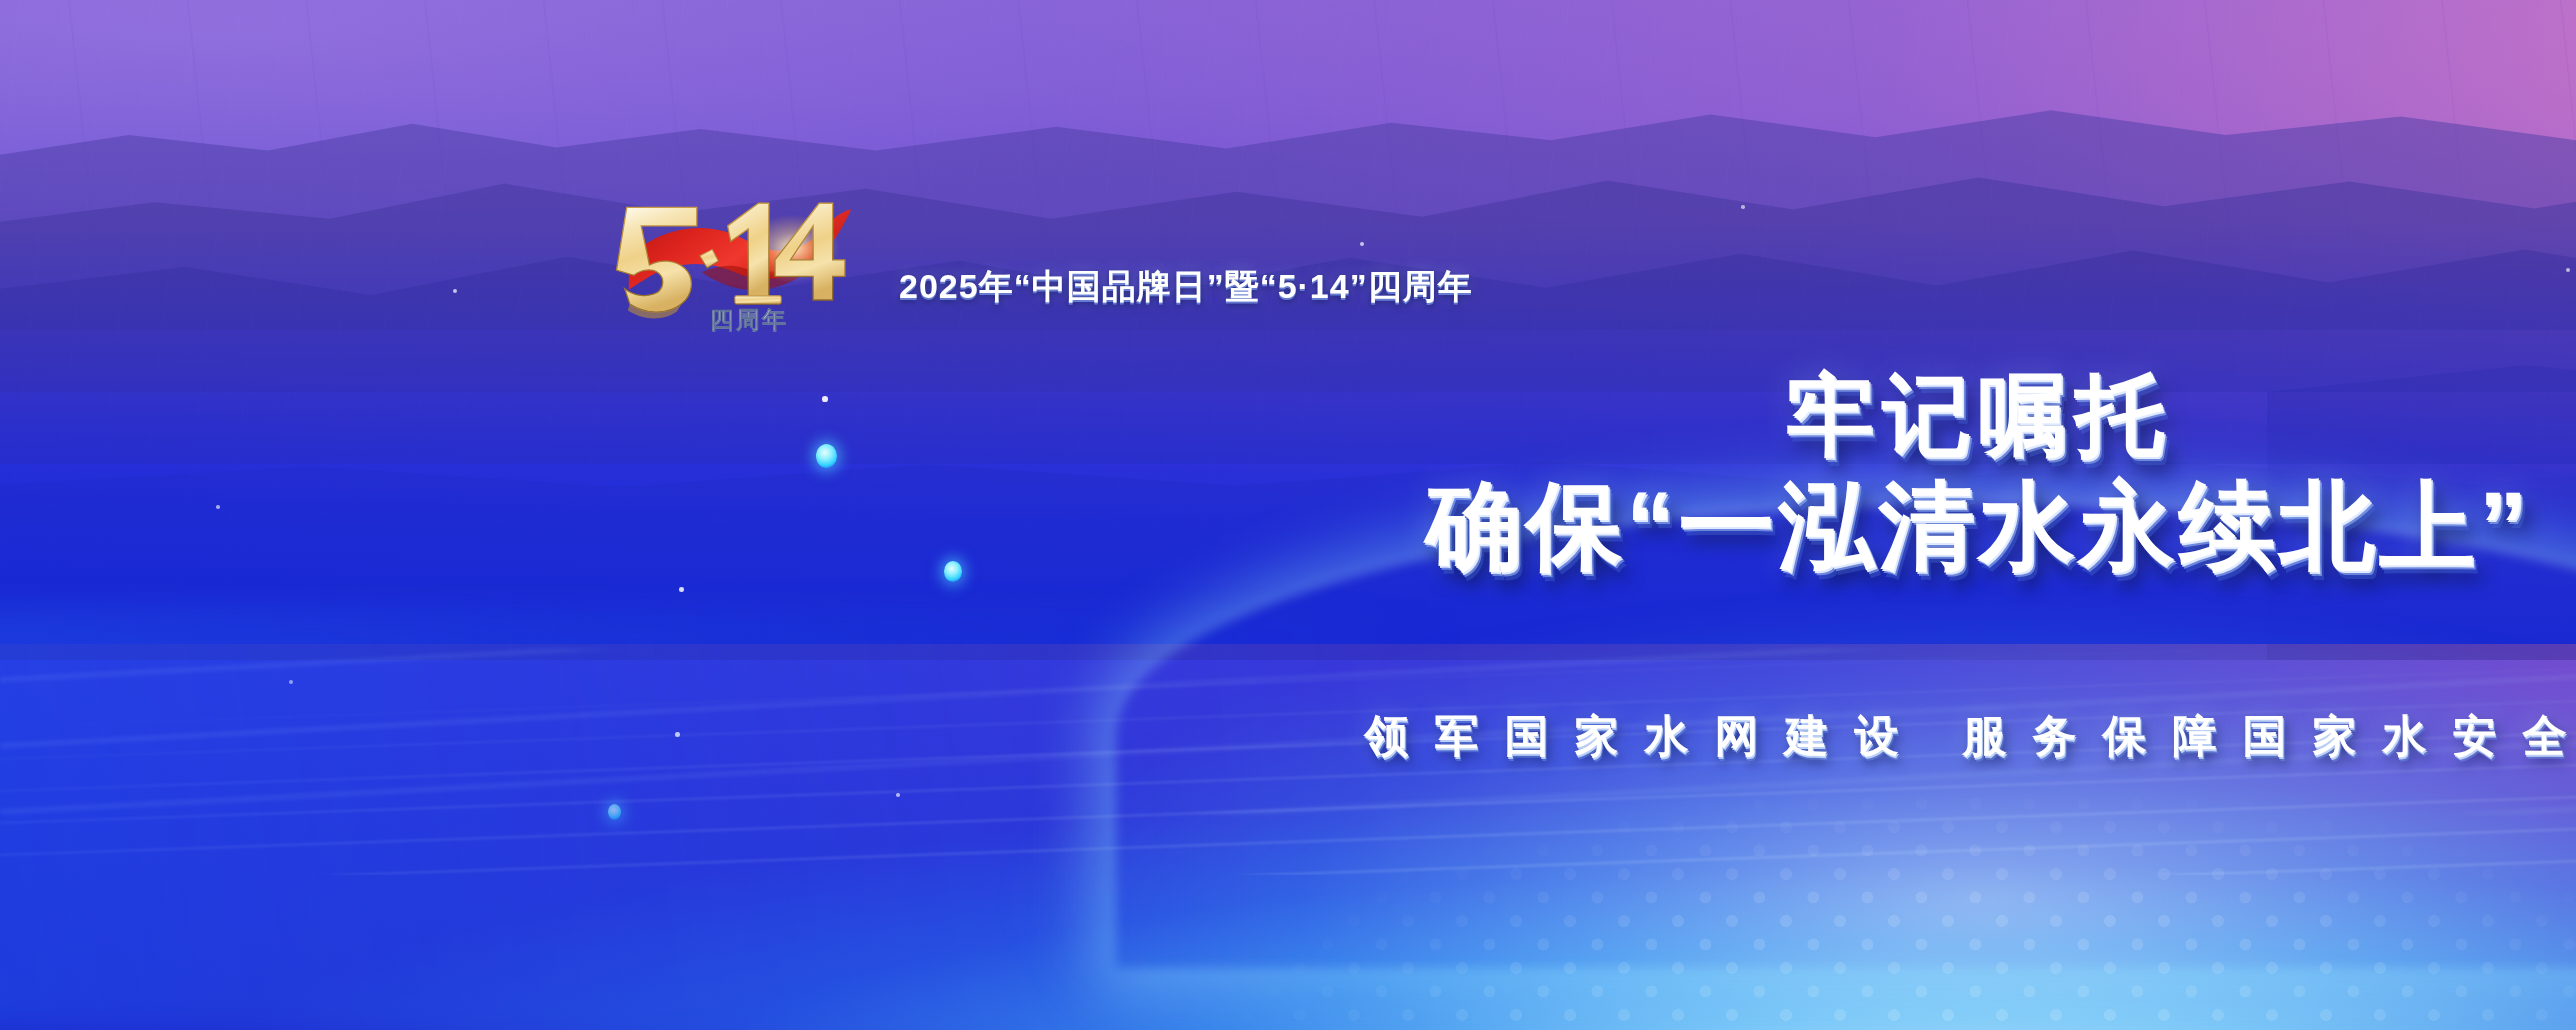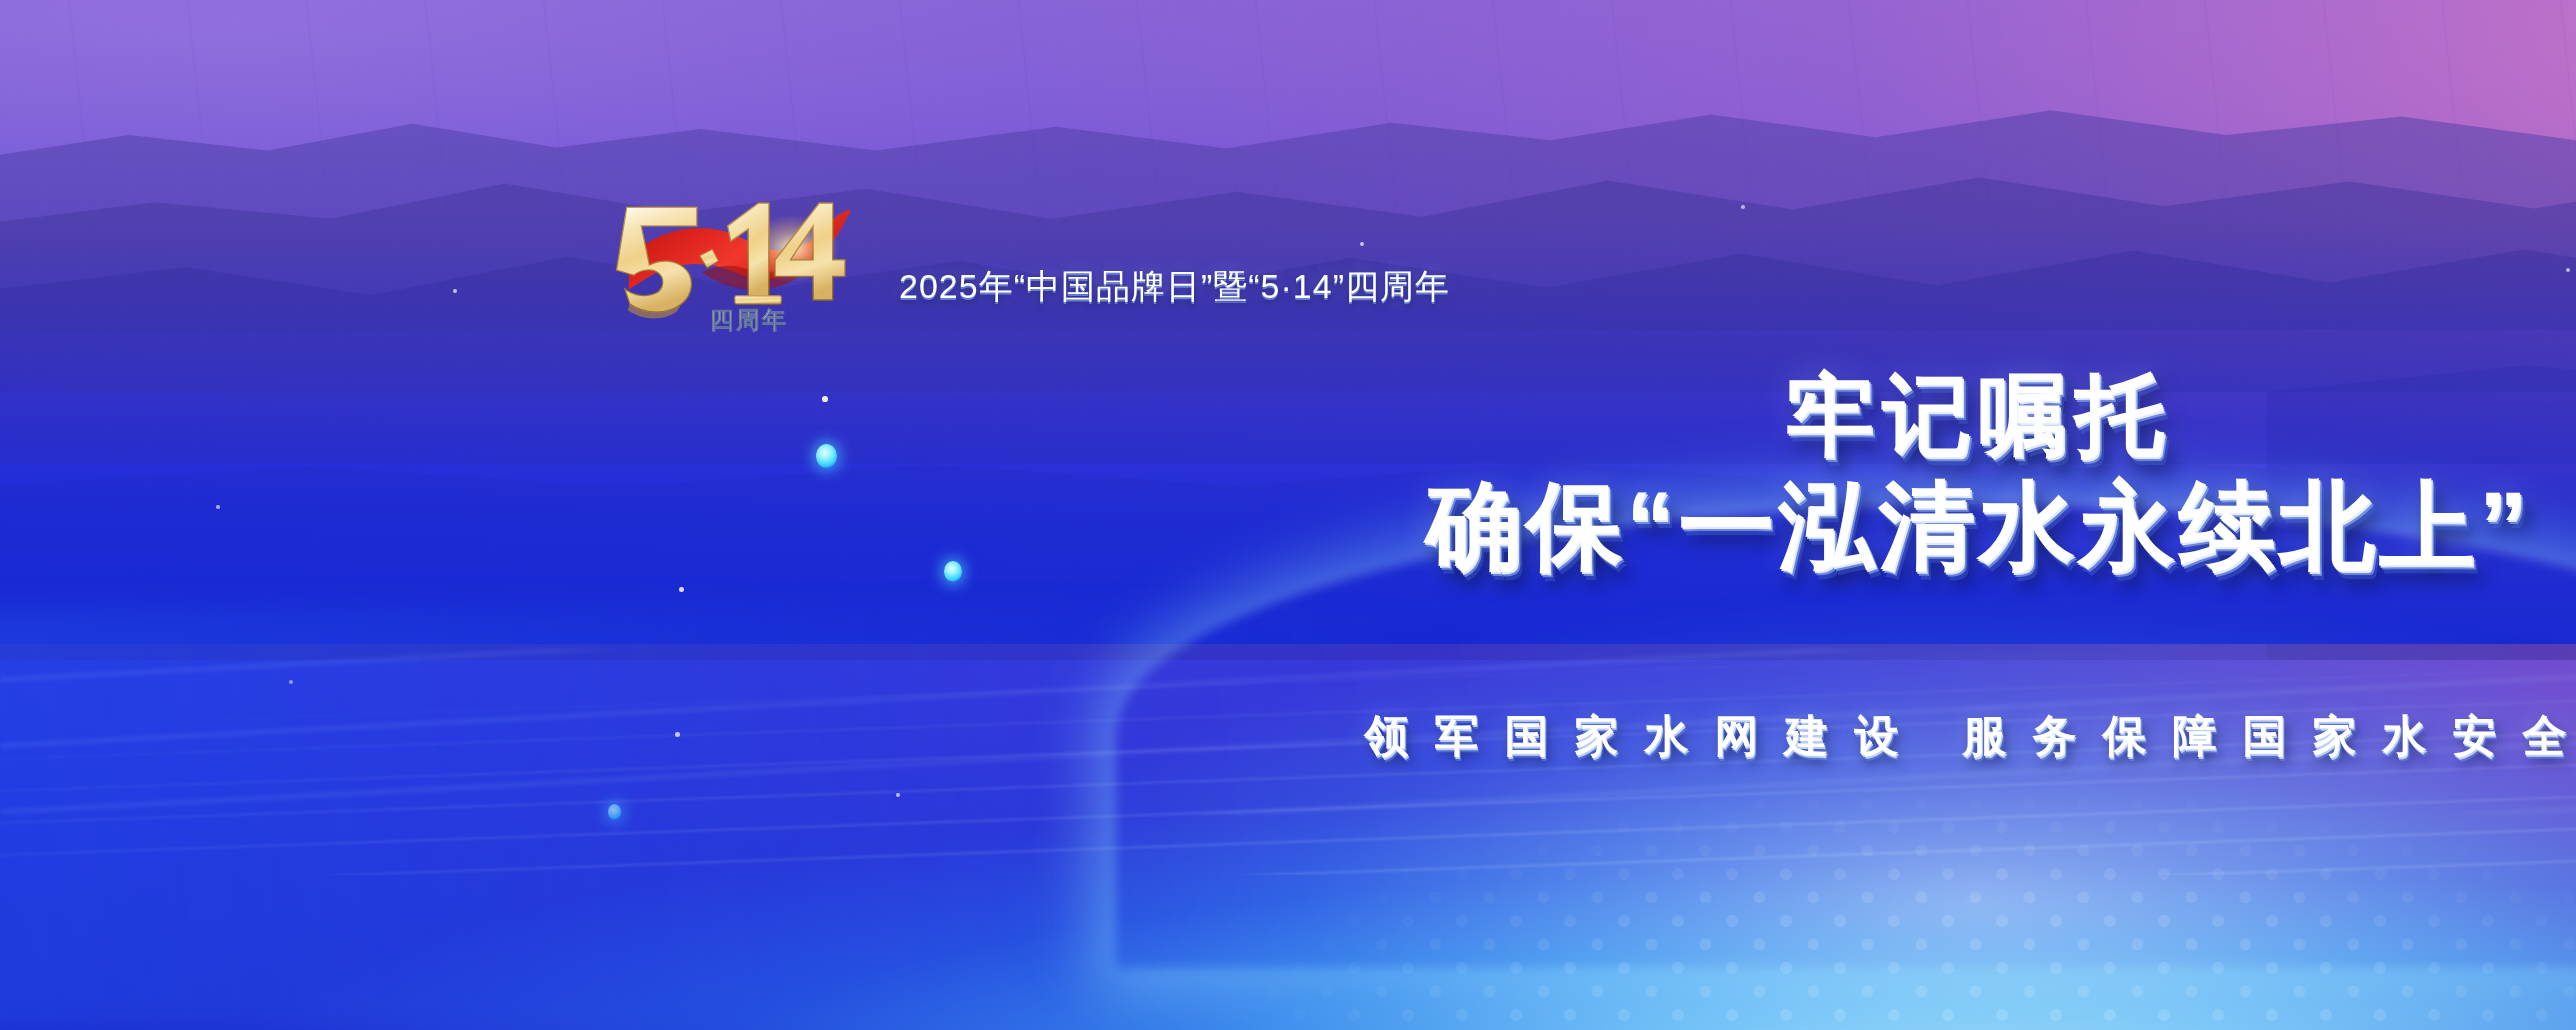--- a/index.html
+++ b/index.html
@@ -198,21 +198,21 @@
 
   
   #toplockup{
     position:absolute;left:611px;top:195px;
     display:flex;align-items:center;gap:30px;
   }
   #logo514{position:relative;width:258px;height:140px;text-align:right;}
   #logo514 svg{display:block;}
 
   #date-line{
-    font-size:34px;font-weight:400;color:#ffffff;letter-spacing:1px;
+    font-size:34px;font-weight:700;color:#ffffff;letter-spacing:1px;
     white-space:nowrap;
     margin-top:44px;
     text-shadow:
       0 1.5px 0 rgba(120,150,230,.75),
       0 3.1px 7.2px rgba(6,14,80,.75),
       0 0 13.4px rgba(180,215,255,.35);
   }
 
   
   #headline{

